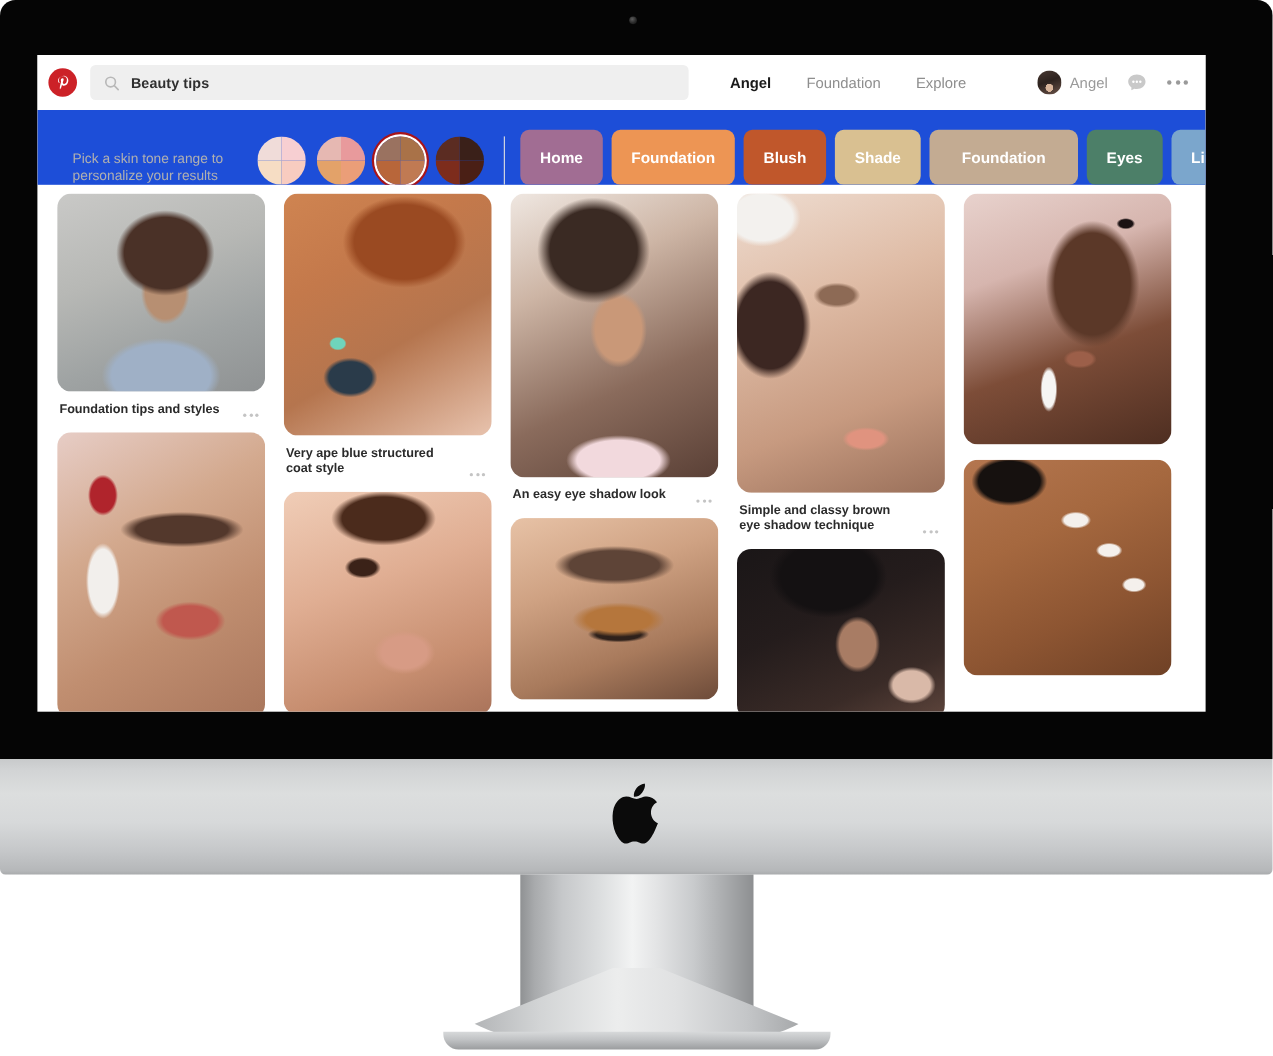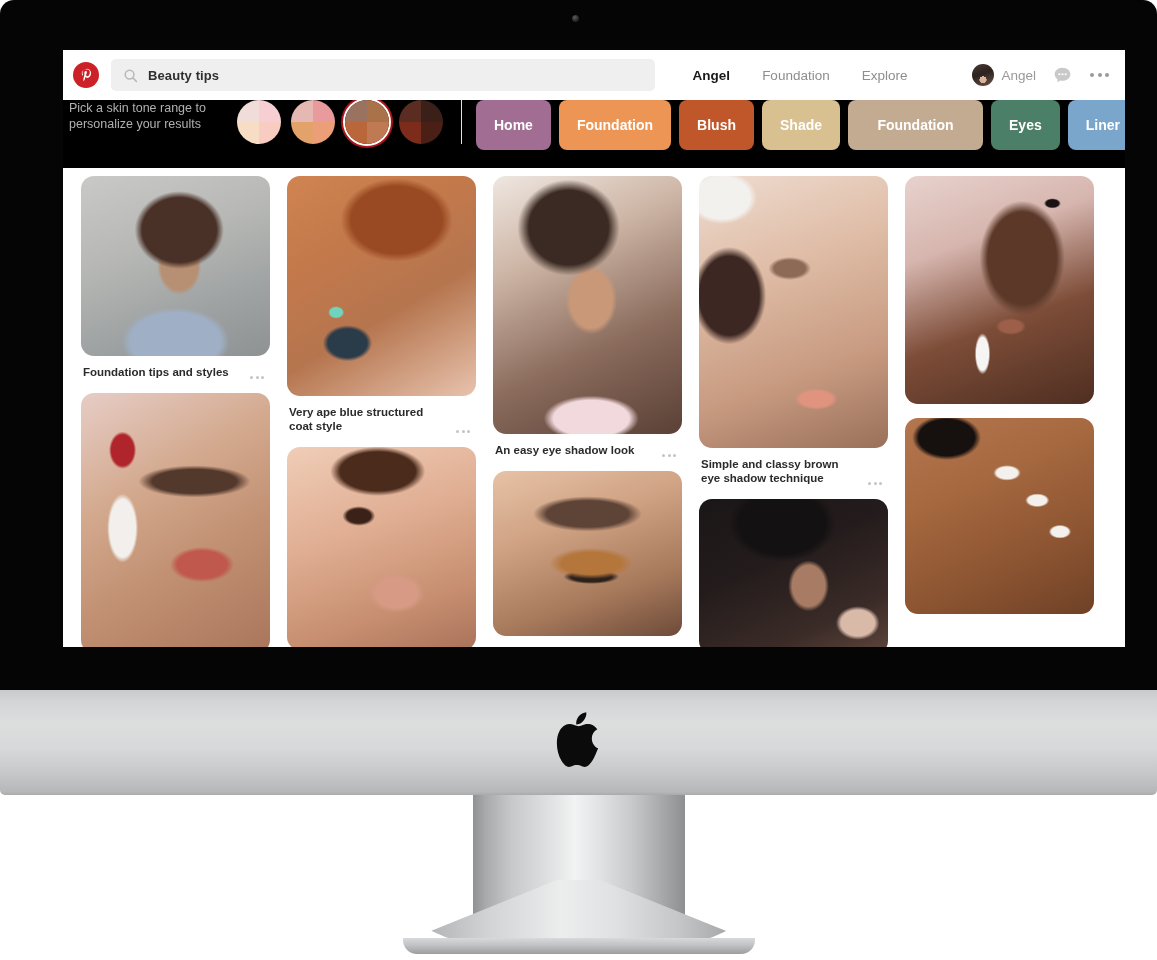--- a/index.html
+++ b/index.html
@@ -56,21 +56,21 @@
   }
   .stand-base {
     position: absolute; left: 50%; top: 938px; transform: translateX(-50%);
     width: 352px; height: 16px;
     background: linear-gradient(180deg, #d7d9da 0%, #c0c2c4 45%, #9b9d9f 100%);
     border-radius: 0 0 14px 14px;
   }
 
   
   .viewport {
-    position: absolute; left: 63px; top: 50px; width: 1062px; height: 597px;
+    position: absolute; left: 34px; top: 50px; width: 1062px; height: 597px;
     background: #ffffff; overflow: hidden;
   }
 
   
   .topnav {
     height: 50px; display: flex; align-items: center;
     padding: 0 16px 0 10px; background:#fff;
   }
   .pin-logo {
     width: 26px; height: 26px; border-radius: 50%;
@@ -107,22 +107,22 @@
   .user-name { font-size: 13.5px; color:#9a9a9a; }
 
   .chat-icon { margin-left: 16px; width:21px; height:21px; flex:0 0 auto; }
   .more-icon {
     margin-left: 17px; display:flex; gap:3.5px; align-items:center;
   }
   .more-icon i { width:4px; height:4px; border-radius:50%; background:#9a9a9a; display:block; }
 
   
   .filterbar {
-    height: 68px; display:flex; align-items:flex-start;
-    padding-left: 6px; background:#000000; overflow:hidden;
+    height: 68px; display:flex; align-items:flex-end;
+    padding-left: 32px; background:#1d4ed8; overflow:hidden;
   }
   .skin-prompt {
     font-size: 12.5px; line-height: 16px; color:#b0b0b0;
     width: 160px; flex:0 0 auto; font-weight:400;
   }
   .swatches { display:flex; align-items:center; gap: 10px; margin-left: 8px; flex:0 0 auto; }
   .swatch {
     width: 44px; height:44px; border-radius:50%; overflow:hidden;
     display:grid; grid-template-columns:1fr 1fr; grid-template-rows:1fr 1fr;
     flex:0 0 auto; position:relative;

